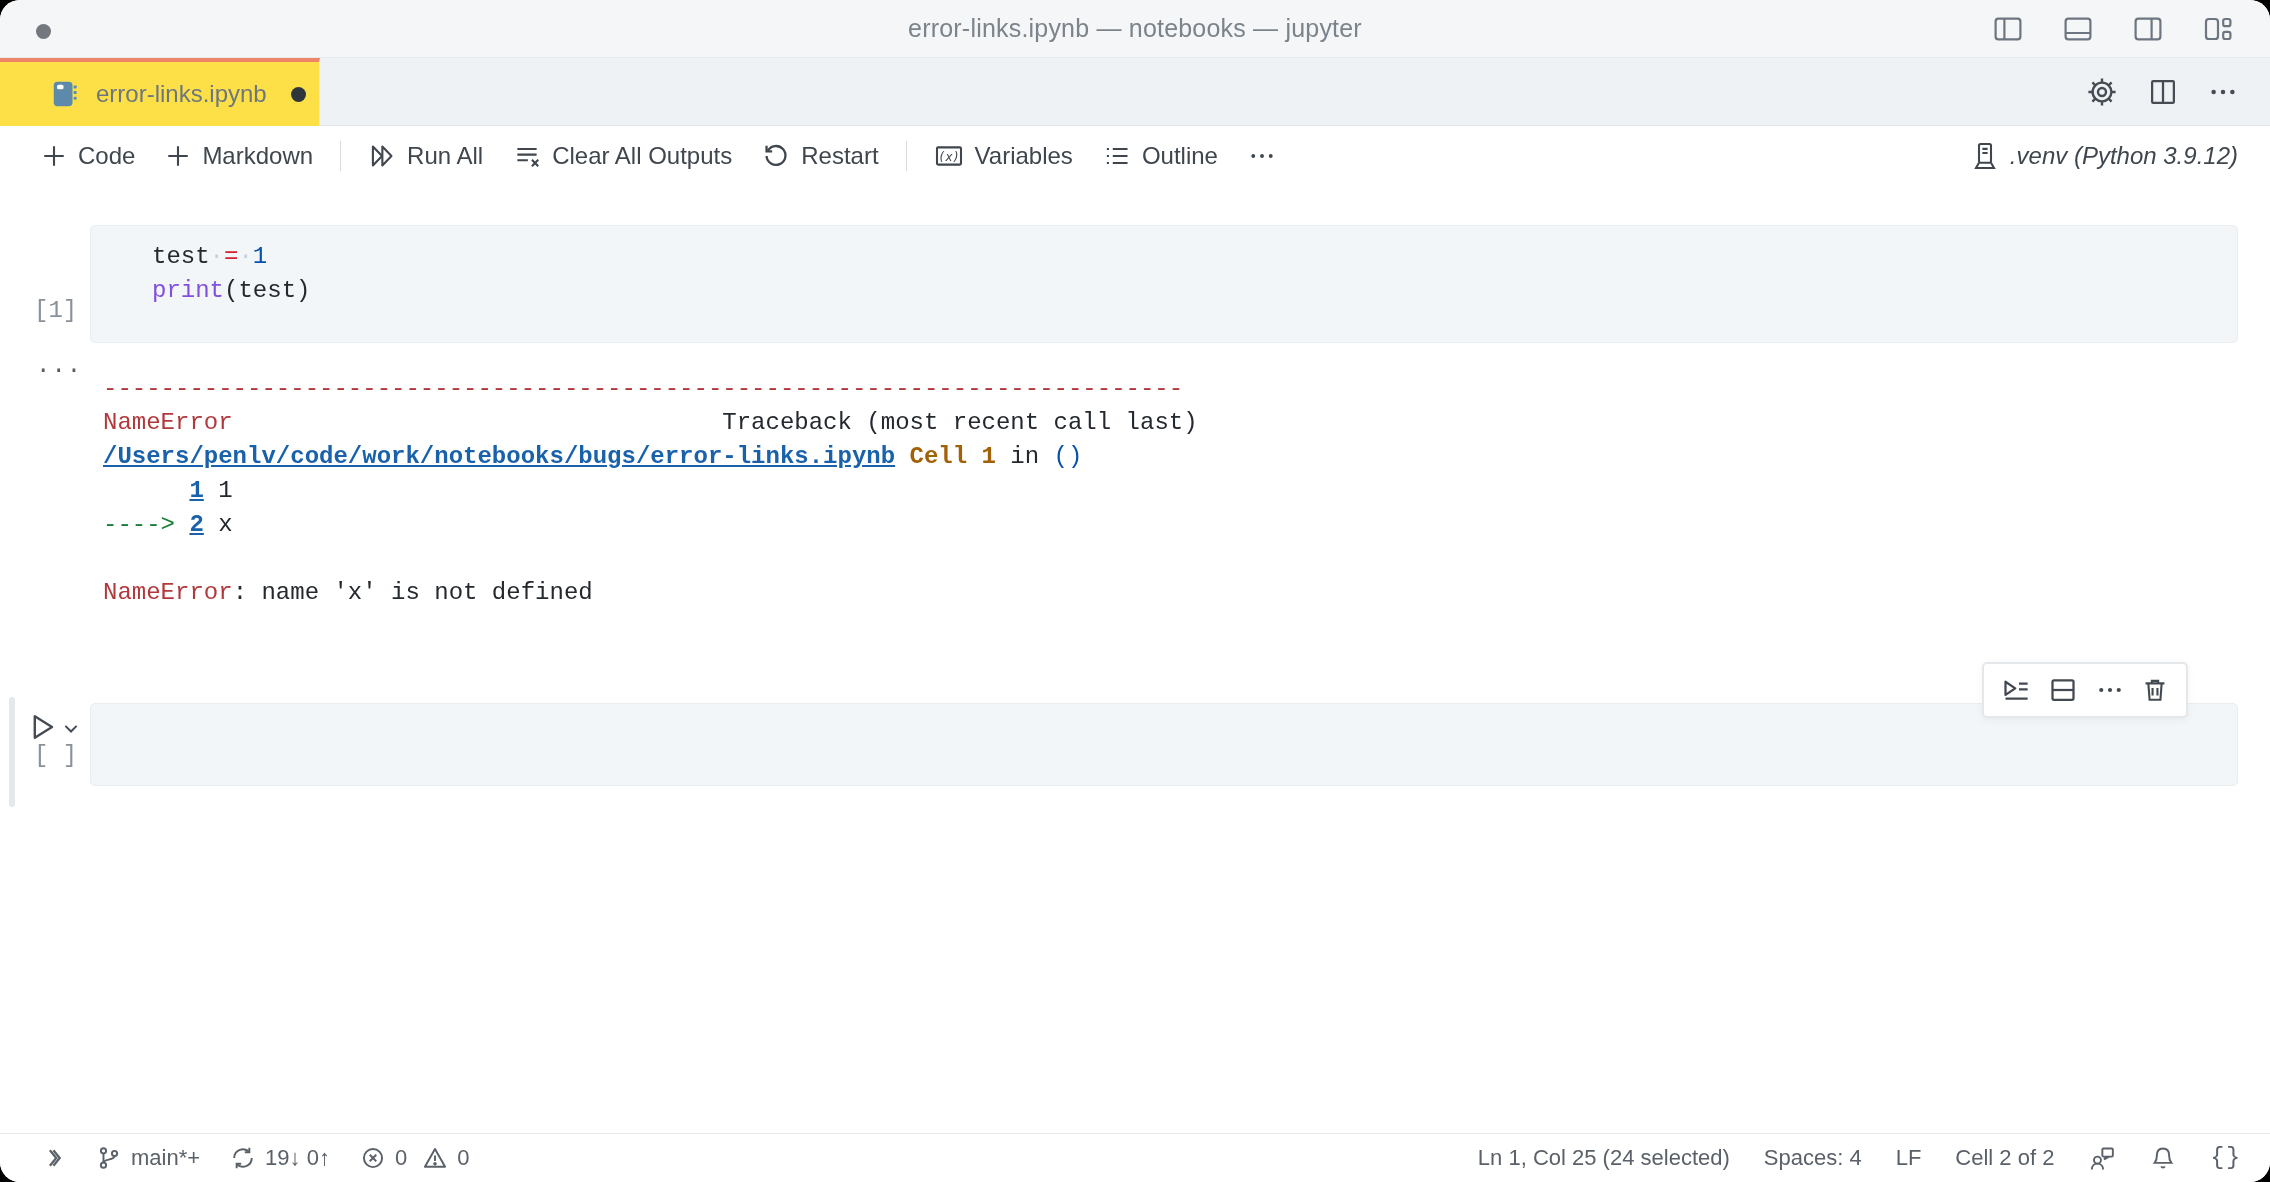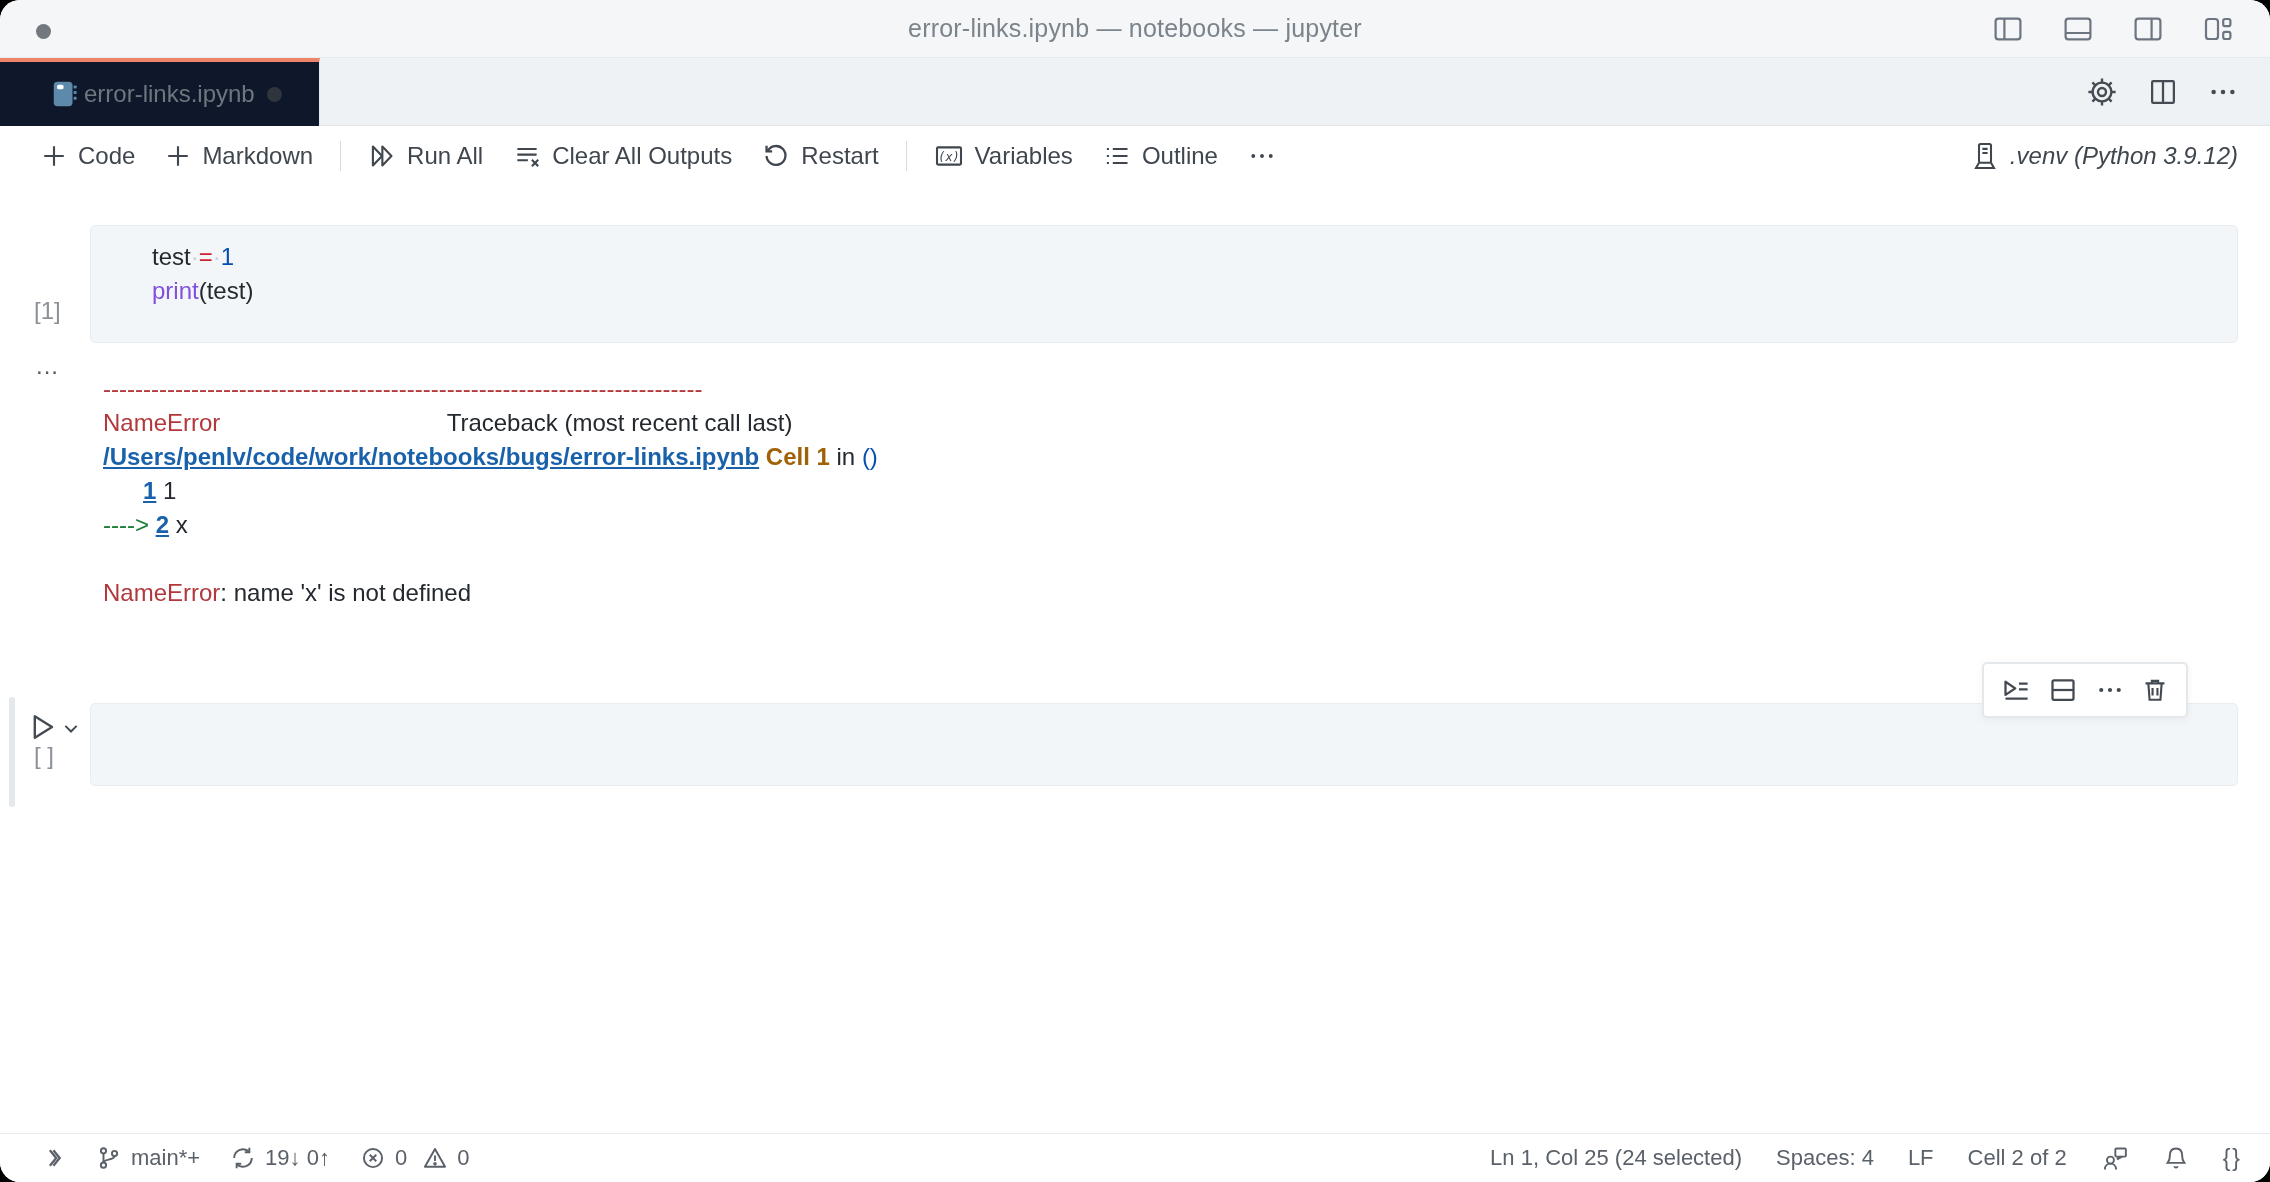--- a/index.html
+++ b/index.html
@@ -24,43 +24,43 @@
   }
   .window-title { font-size:25px; color:#7b838b; letter-spacing:.2px; }
   .titlebar-actions {
     position:absolute; right:36px; top:0; height:58px;
     display:flex; align-items:center; gap:38px; color:#6d7680;
   }
 
   
   .tabstrip { position:absolute; left:0; top:58px; width:100%; height:68px; display:flex; }
   .tab {
-    width:320px; height:100%; background:#0f172a;
+    width:320px; height:100%; background:#fde047;
     border-top:4px solid #ee8468; border-right:1px solid #e7eaec;
-    display:flex; align-items:center; padding-left:50px; gap:4px;text-align:right;
+    display:flex; align-items:center; padding-left:50px; gap:16px;text-align:right;
   }
   .tab-label { font-size:24px; color:#6e767e; }
   .dirty-dot { width:15px; height:15px; border-radius:50%; background:#2f353c; margin-left:8px; }
   .tabstrip-rest {
     flex:1; background:#eff2f4; border-bottom:1px solid #e2e5e7;
     display:flex; align-items:center; justify-content:flex-end; padding-right:32px; gap:30px;
     color:#454c54;
   }
 
   
   .nbtoolbar {
     position:absolute; left:0; top:126px; width:100%; height:60px; background:#ffffff;
     display:flex; align-items:center; padding:0 26px; color:#3f464e; font-size:24px;justify-content:center;
   }
   .tb-btn { display:flex; align-items:center; gap:11px; padding:0 15px; height:44px; border-radius:6px; cursor:pointer; }
   .tb-sep { width:1px; height:30px; background:#d8dcdf; margin:0 12px; }
   .kernel-picker { margin-left:auto; display:flex; align-items:center; gap:10px; padding-right:6px;font-style:italic; }
 
   
-  .mono { font-family:Liberation Sans, sans-serif; }
+  .mono { font-family:Liberation Mono, monospace; }
   .cell-box {
     position:absolute; left:90px; width:2148px; background:#f3f6f8;
     border:1px solid #e9edef; border-radius:5px;
   }
   #cell1 { top:225px; height:118px; }
   #cell1-code { position:absolute; left:152px; top:240px; font-size:24px; line-height:34px; white-space:pre; }
   .exec-count { position:absolute; left:34px; font-size:24px; color:#8a9198; }
   #exec1 { top:297px; }
   #out-gutter { position:absolute; left:36px; top:352px; font-size:24px; color:#555c63; letter-spacing:1px; }
   #output { position:absolute; left:103px; top:372px; font-size:24px; line-height:34px; white-space:pre; color:#24292f; }

